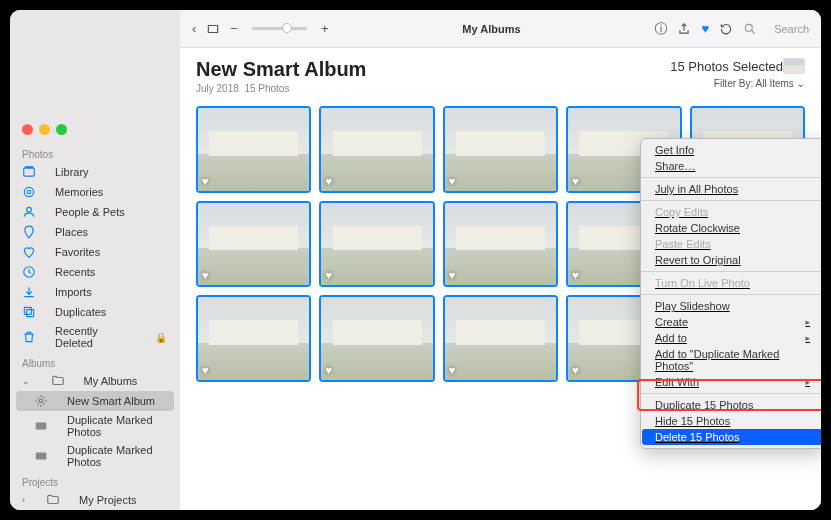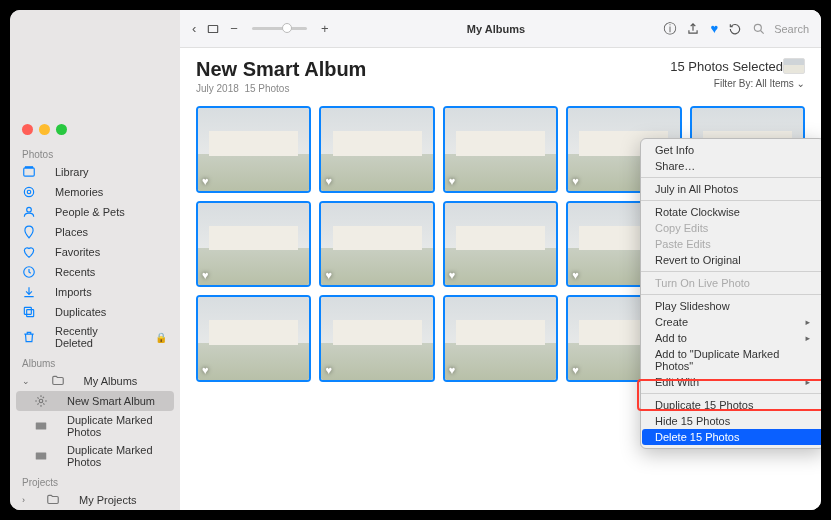--- a/index.html
+++ b/index.html
@@ -20,37 +20,37 @@
 .trash-icon { margin-left: auto; color: #999; font-size: 10px; }
 .main { flex: 1; background: #fff; display: flex; flex-direction: column; position: relative; }
 .toolbar { height: 38px; display: flex; align-items: center; padding: 0 12px; gap: 10px; background: #f5f5f7; border-bottom: 1px solid #e0e0e0; }
 .tb-btn { color: #555; font-size: 13px; cursor: default; display: flex; align-items: center; }
 .slider { width: 55px; height: 3px; background: #ccc; border-radius: 2px; position: relative; margin: 0 4px; }
 .slider-thumb { width: 10px; height: 10px; background: #fff; border: 1px solid #bbb; border-radius: 50%; position: absolute; top: -4px; left: 30px; }
 .tb-center { flex: 1; display: flex; justify-content: center; }
 .tb-title { font-size: 11px; font-weight: 600; color: #333; }
 .tb-right { display: flex; align-items: center; gap: 10px; color: #666; font-size: 13px; }
 .heart-blue { color: #0a84ff; }
-.search { display: flex; align-items: center; gap: 8px; color: #999; font-size: 11px; }
+.search { display: flex; align-items: center; gap: 17px; color: #999; font-size: 11px; }
 .header { padding: 10px 16px 6px; display: flex; justify-content: space-between; align-items: flex-start; }
 .h-title { font-size: 20px; font-weight: 700; color: #222; }
 .h-sub { font-size: 10px; color: #888; margin-top: 2px; }
 .h-right { text-align: right; }
 .h-sel { font-size: 13px; color: #333; display: flex; align-items: center; }
 .h-thumb { width: 22px; height: 16px; background: linear-gradient(#cfd4d8 40%, #e8e6dc 40%); border: 1px solid #ddd; border-radius: 2px; }
 .h-filter { font-size: 10px; color: #555; margin-top: 4px; }
 .grid-wrap { flex: 1; padding: 6px 16px; overflow: hidden; }
 .grid { display: grid; grid-template-columns: repeat(5, 1fr); gap: 8px; }
 .photo { aspect-ratio: 4/3; border: 2px solid #0a84ff; border-radius: 4px; position: relative; overflow: hidden; cursor: default; }
 .photo-img { width: 100%; height: 100%; background: linear-gradient(#d8dde0 0%, #e6e8e8 55%, #c9cfc2 55%, #b8c0a8 100%); position: relative; }
 .bldg { position: absolute; left: 10%; right: 10%; top: 28%; height: 30%; background: #f0ede5; }
 .bldg::before, .bldg::after { content: ''; position: absolute; background: #d0cdc5; }
 .fav { position: absolute; bottom: 4px; left: 4px; color: #fff; font-size: 11px; filter: drop-shadow(0 0 2px rgba(0,0,0,0.5)); }
 .photo.office .photo-img { background: linear-gradient(#e8e4dc 0%, #d8d0c0 50%, #b8a890 100%); }
-.ctx-menu { position: absolute; left: 460px; top: 128px; width: 185px; background: #f0f0f0; border: 1px solid #bbb; border-radius: 6px; box-shadow: 0 5px 20px rgba(0,0,0,0.25); font-size: 11px; padding: 3px 0; z-index: 100; }
+.ctx-menu { position: absolute; left: 460px; top: 128px; width: 185px; background: #f0f0f0; border: 1px solid #bbb; border-radius: 6px; box-shadow: 0 5px 20px rgba(0,0,0,0.25); font-size: 11px; padding: 3px 0; z-index: 100; text-decoration: underline; }
 .ctx-item { padding: 2px 14px; color: #333; display: flex; justify-content: space-between; align-items: center; cursor: default; }
 .ctx-item.disabled { color: #aaa; }
 .ctx-item.hover { background: #0a60ff; color: #fff; margin: 0 1px; border-radius: 3px; padding: 2px 13px; }
 .ctx-sep { height: 1px; background: #d0d0d0; margin: 3px 0; }
 .ctx-arrow { font-size: 9px; color: #666; }
 .highlight-box { position: absolute; left: 457px; top: 369px; width: 192px; height: 32px; border: 2px solid #ff3b30; border-radius: 4px; z-index: 101; pointer-events: none; }
 svg { width: 14px; height: 14px; }
 </style>
 </head>
 <body>
@@ -347,25 +347,25 @@
           <span>Get Info</span>
         </div>
       <div class="ctx-item">
           <span>Share…</span>
         </div>
       <div class="ctx-sep"></div>
       <div class="ctx-item">
           <span>July in All Photos</span>
         </div>
       <div class="ctx-sep"></div>
-      <div class="ctx-item">
-          <span>Rotate Clockwise</span>
-        </div>
       <div class="ctx-item disabled">
           <span>Copy Edits</span>
+        </div>
+      <div class="ctx-item">
+          <span>Rotate Clockwise</span>
         </div>
       <div class="ctx-item disabled">
           <span>Paste Edits</span>
         </div>
       <div class="ctx-item">
           <span>Revert to Original</span>
         </div>
       <div class="ctx-sep"></div>
       <div class="ctx-item disabled">
           <span>Turn On Live Photo</span>

